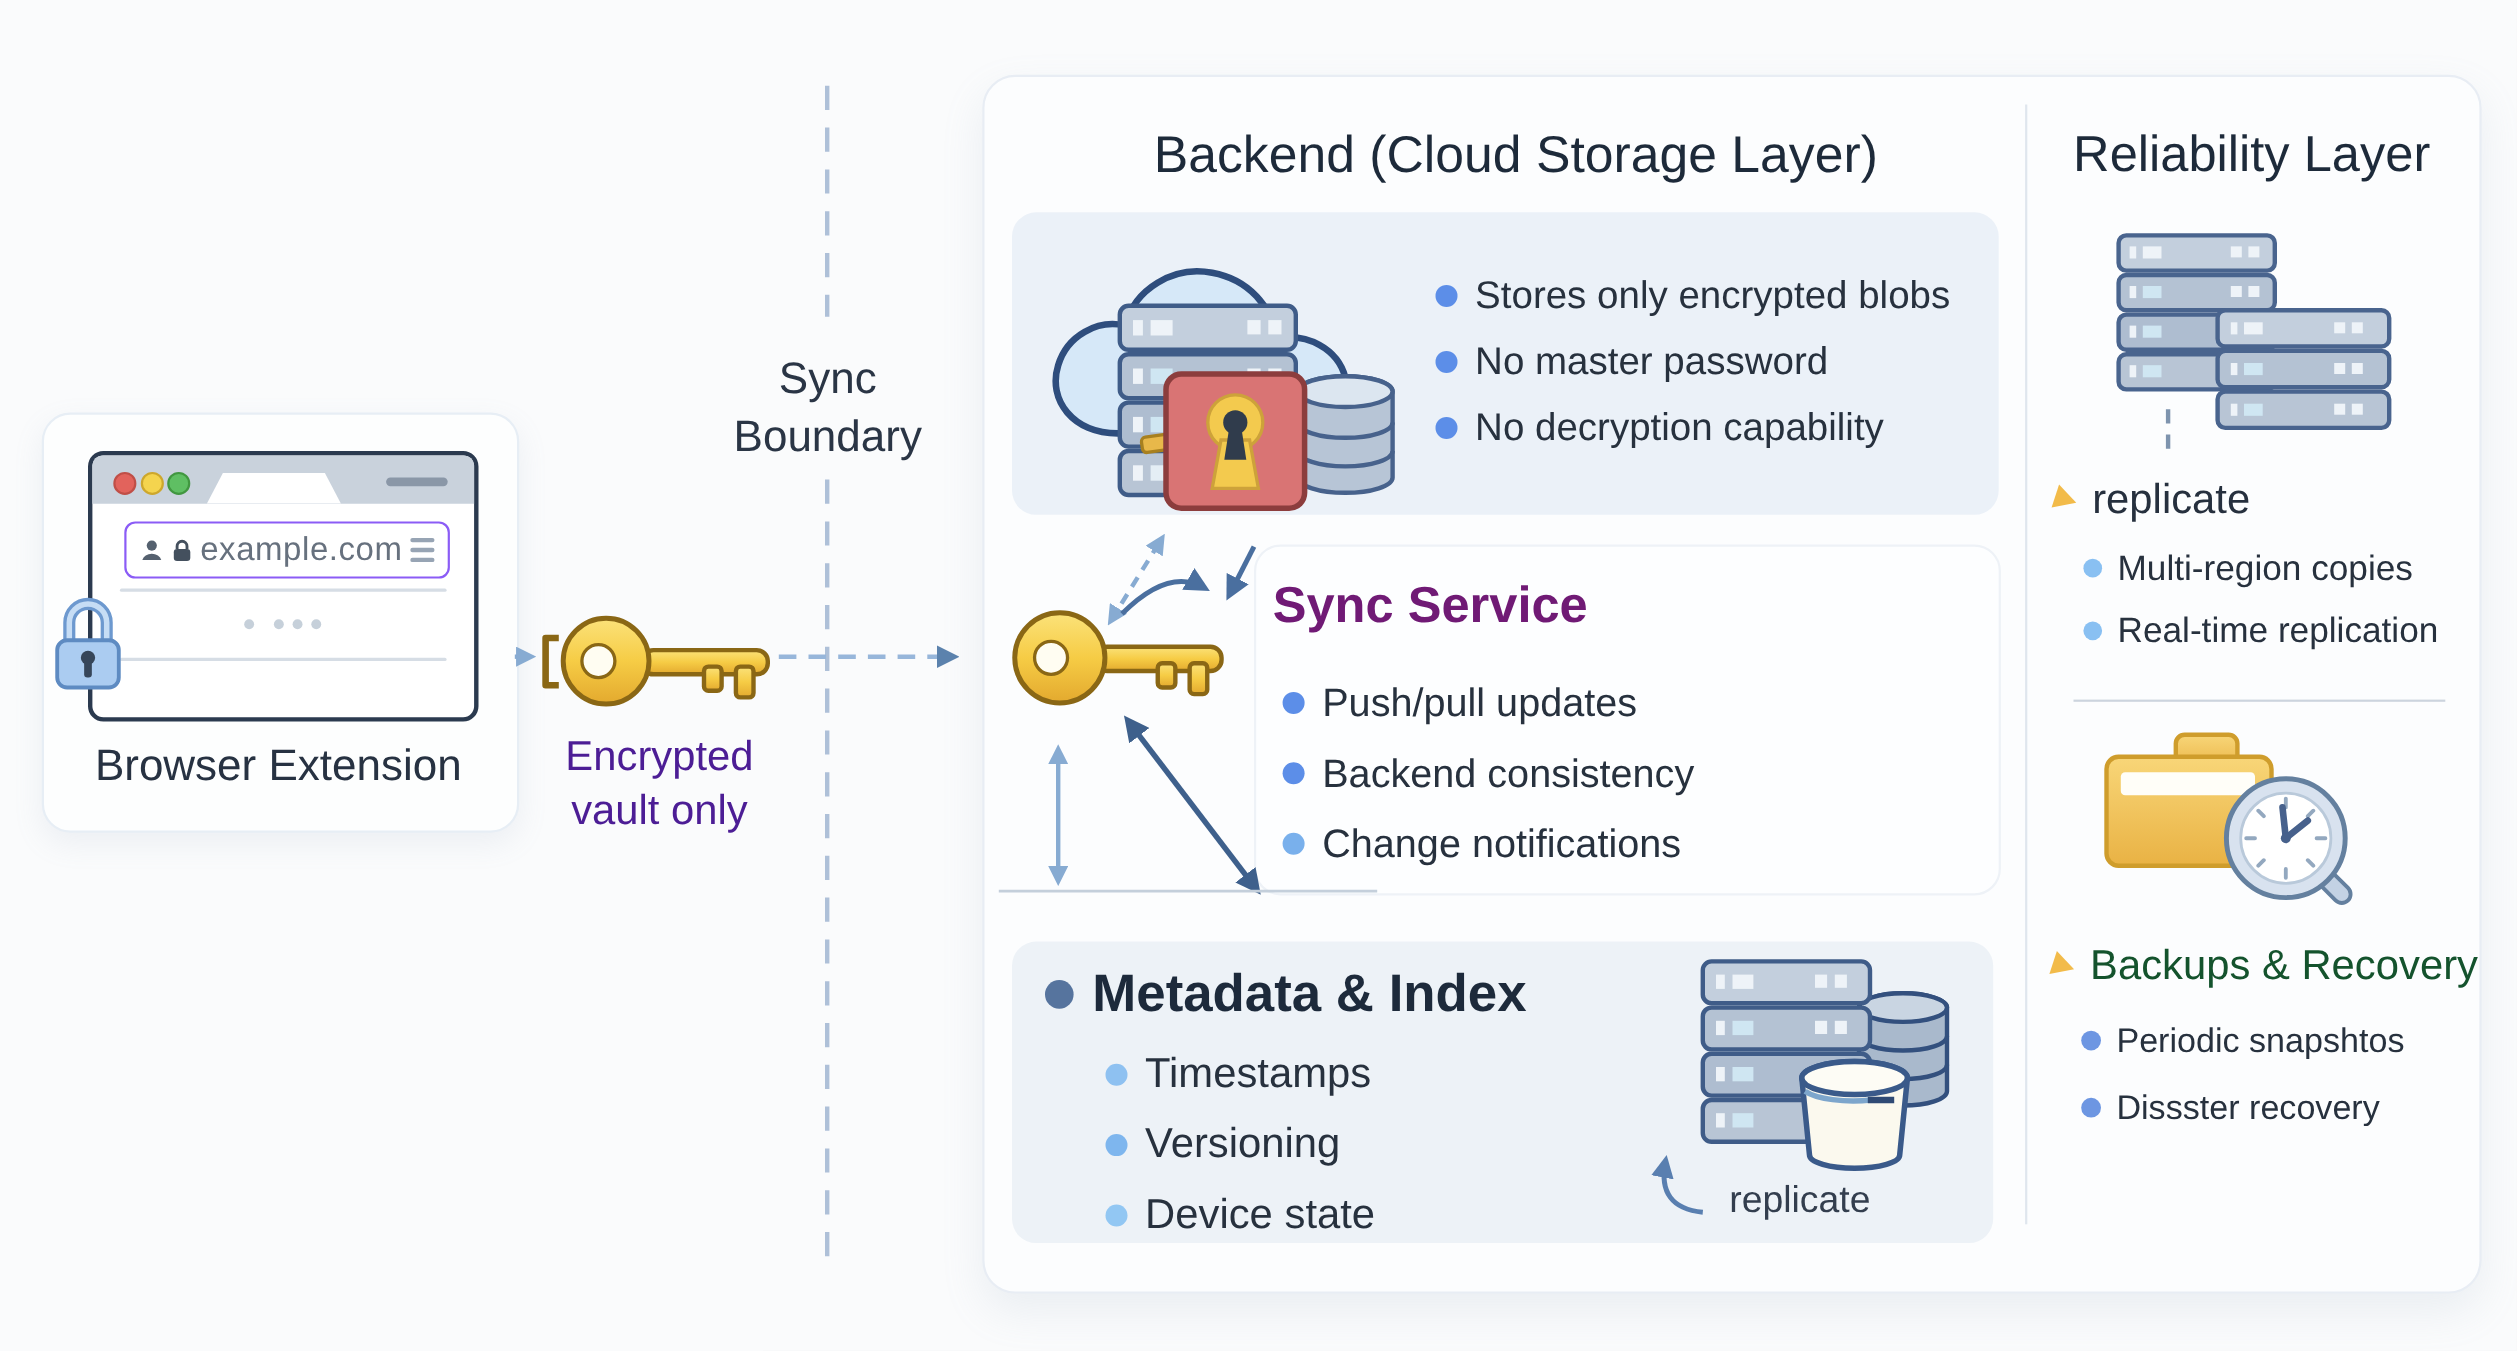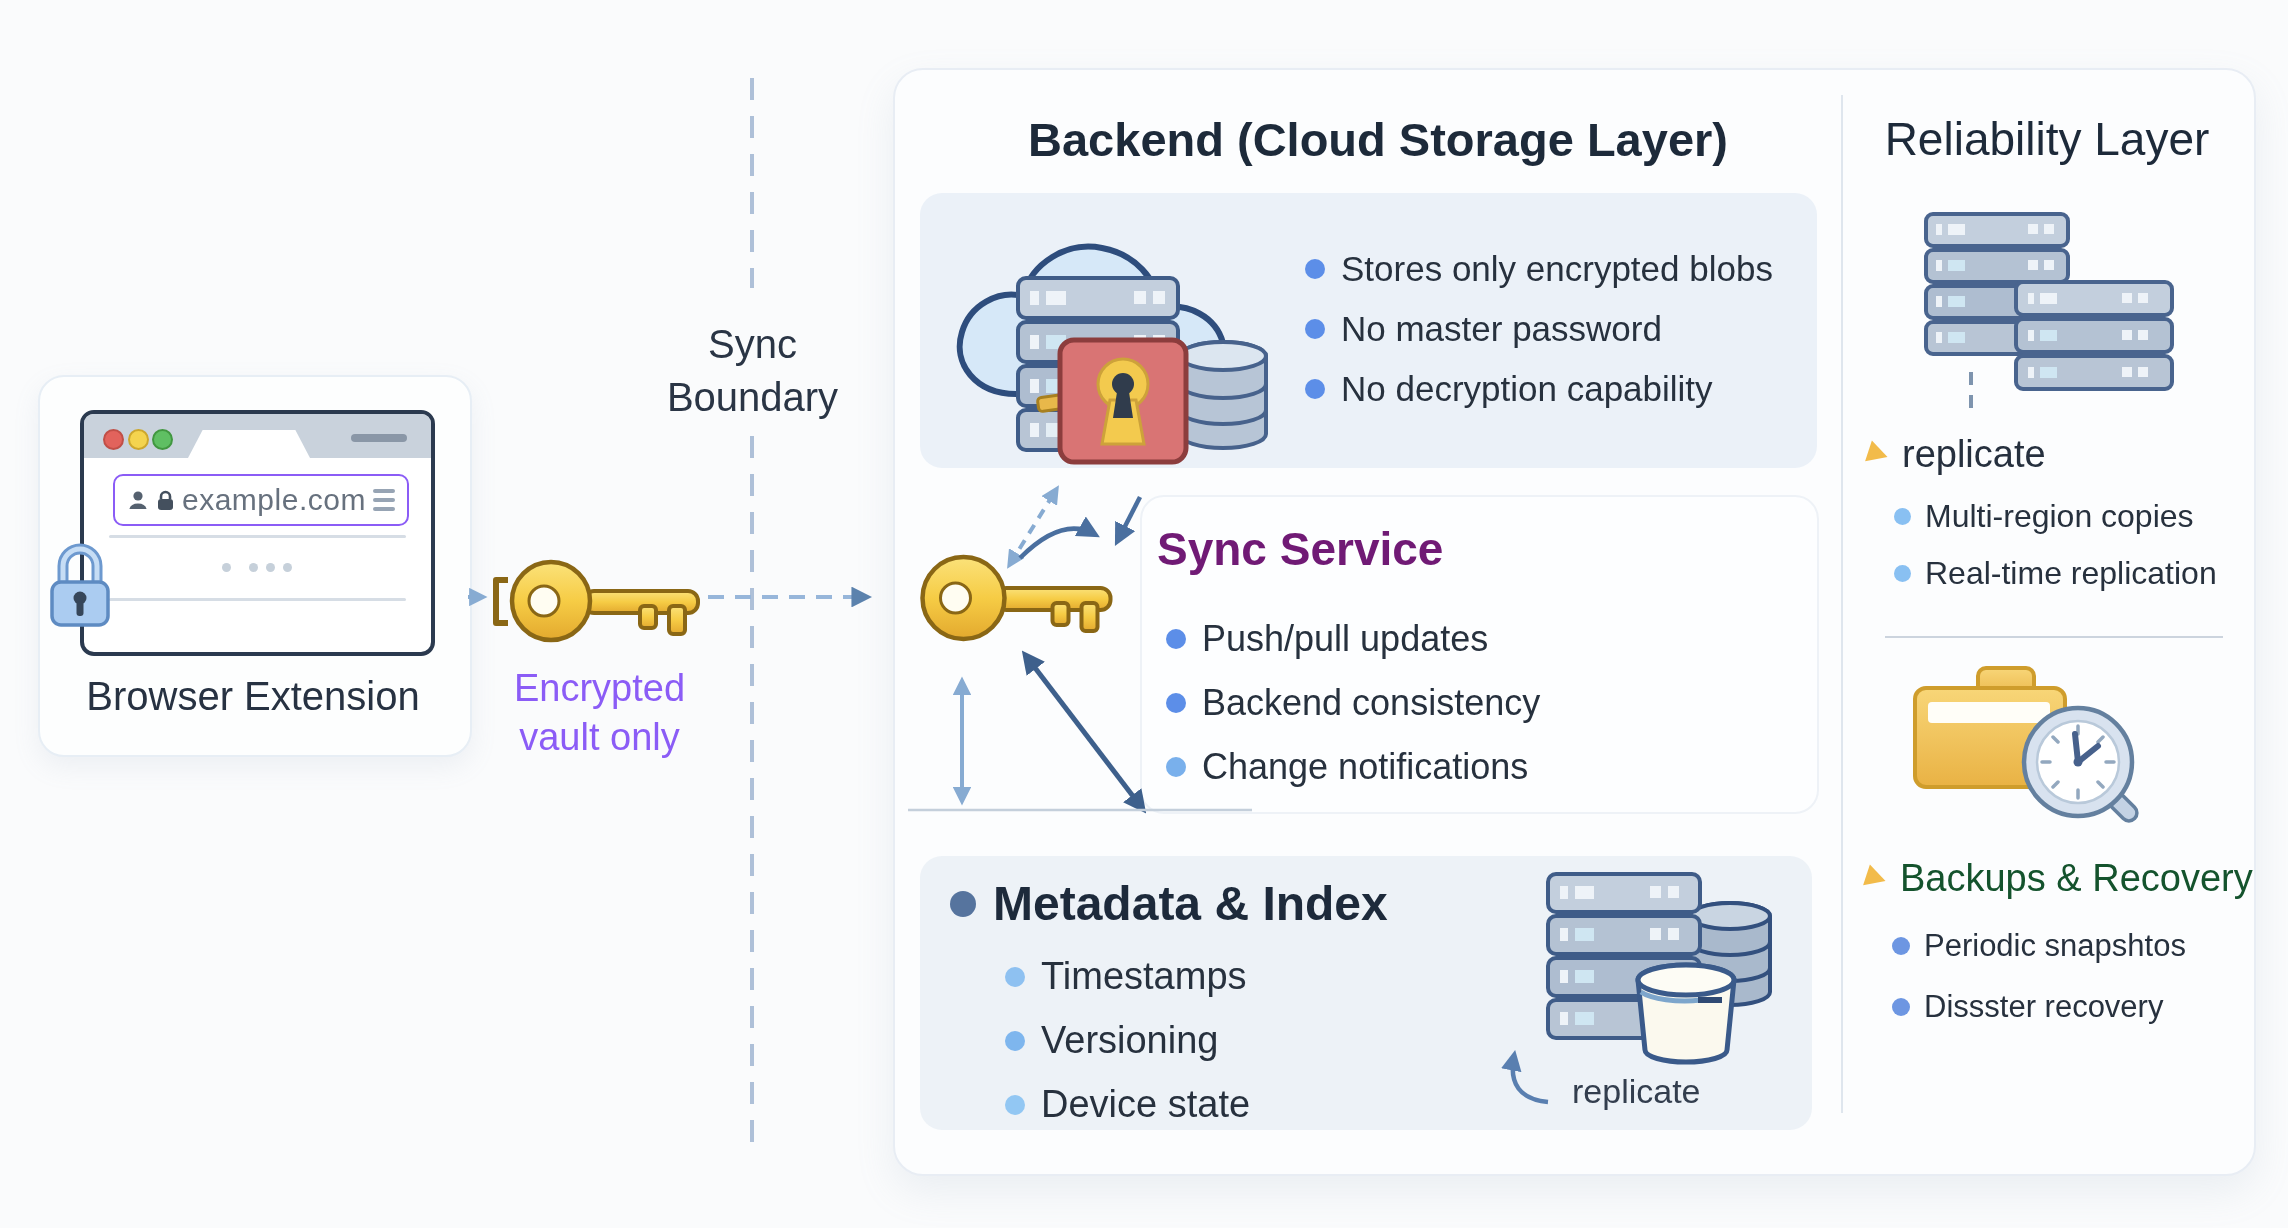--- a/index.html
+++ b/index.html
@@ -42,21 +42,21 @@
     left:893px;top:68px;width:1359px;height:1104px;
     background:#fcfdfe;border:2px solid #e8edf4;border-radius:30px;
     box-shadow:0 16px 38px rgba(145,160,185,.14);
   }
   .subpanel{background:#ebf1f8;border-radius:22px;}
   .sync-panel{background:#fdfeff;border:2px solid #eef2f7;border-radius:24px;}
   .vdivider{left:1841px;top:95px;width:2px;height:1018px;background:#dfe6ee;}
   .hdivider{left:1885px;top:636px;width:338px;height:2px;background:#ccd4de;}
 
   
-  .h-title{font-size:47px;font-weight:700;color:#1d2a3a;}
+  .h-title{font-size:47px;font-weight:400;color:#1d2a3a;}
   .h-title-lite{font-size:46px;font-weight:400;color:#1d2a3a;}
   .h-sub{font-size:46px;font-weight:700;color:#701a75;}
   .label{font-size:40px;color:#273242;}
   .center{text-align:center;}
   .brow{display:flex;align-items:center;gap:16px;}
   .brow .txt{white-space:nowrap;}
   .dot{border-radius:50%;flex:0 0 auto;}
   .tri{width:0;height:0;border-style:solid;border-width:11px 0 11px 20px;
        border-color:transparent transparent transparent #f2bb4a;transform:rotate(18deg);flex:0 0 auto;}
   .bullets{display:flex;flex-direction:column;justify-content:flex-end;}
@@ -121,21 +121,21 @@
           <stop offset="1" stop-color="#e3a92e"></stop>
       </linearGradient>
     </defs>
     <path d="M16 26 h-12 v43 h12" fill="none" stroke="#8a6715" stroke-width="6" stroke-linejoin="round"></path>
     <rect x="92" y="37" width="114" height="22" rx="10" fill="url(#gk)" stroke="#8a6715" stroke-width="4"></rect>
     <rect x="148" y="52" width="16" height="22" rx="4" fill="url(#gk)" stroke="#8a6715" stroke-width="4"></rect>
     <rect x="177" y="52" width="16" height="28" rx="4" fill="url(#gk)" stroke="#8a6715" stroke-width="4"></rect>
     <circle cx="59" cy="47" r="39" fill="url(#gk)" stroke="#8a6715" stroke-width="4.5"></circle>
     <circle cx="52" cy="47" r="15" fill="#fffdf2" stroke="#8a6715" stroke-width="3"></circle>
   </svg>
-  <div class="abs center" style="left:492px;top:664px;width:215px;font-size:38px;line-height:49px;color:#8b5cf6;">
+  <div class="abs center" style="left:492px;top:664px;width:215px;font-size:38px;line-height:49px;color:#4c1d95;">
     <div>Encrypted</div>
     <div>vault only</div>
   </div>
 
   <div class="abs center" style="left:600px;top:318px;width:305px;font-size:40px;line-height:53px;color:#2a3545;">
     <div>Sync</div>
     <div>Boundary</div>
   </div>
 
   <div class="abs big-panel"></div>

